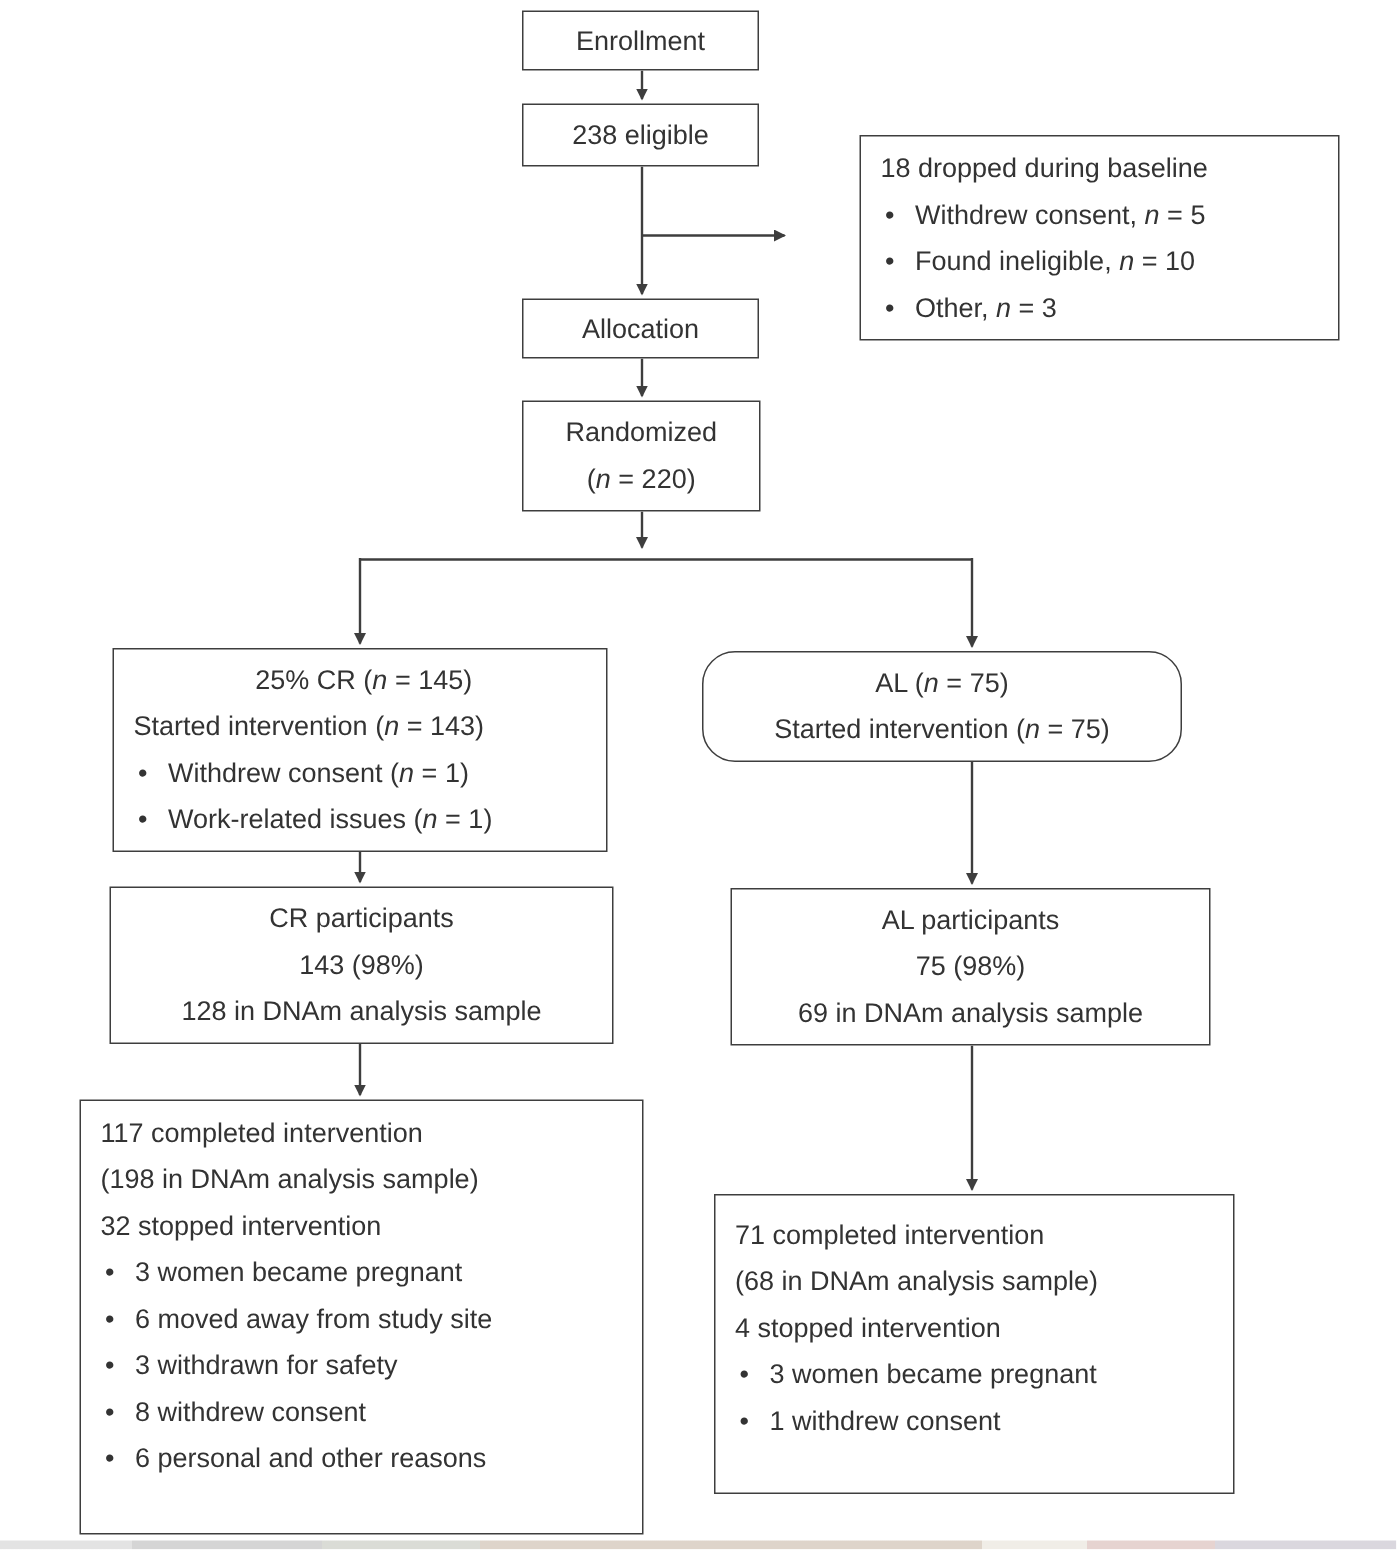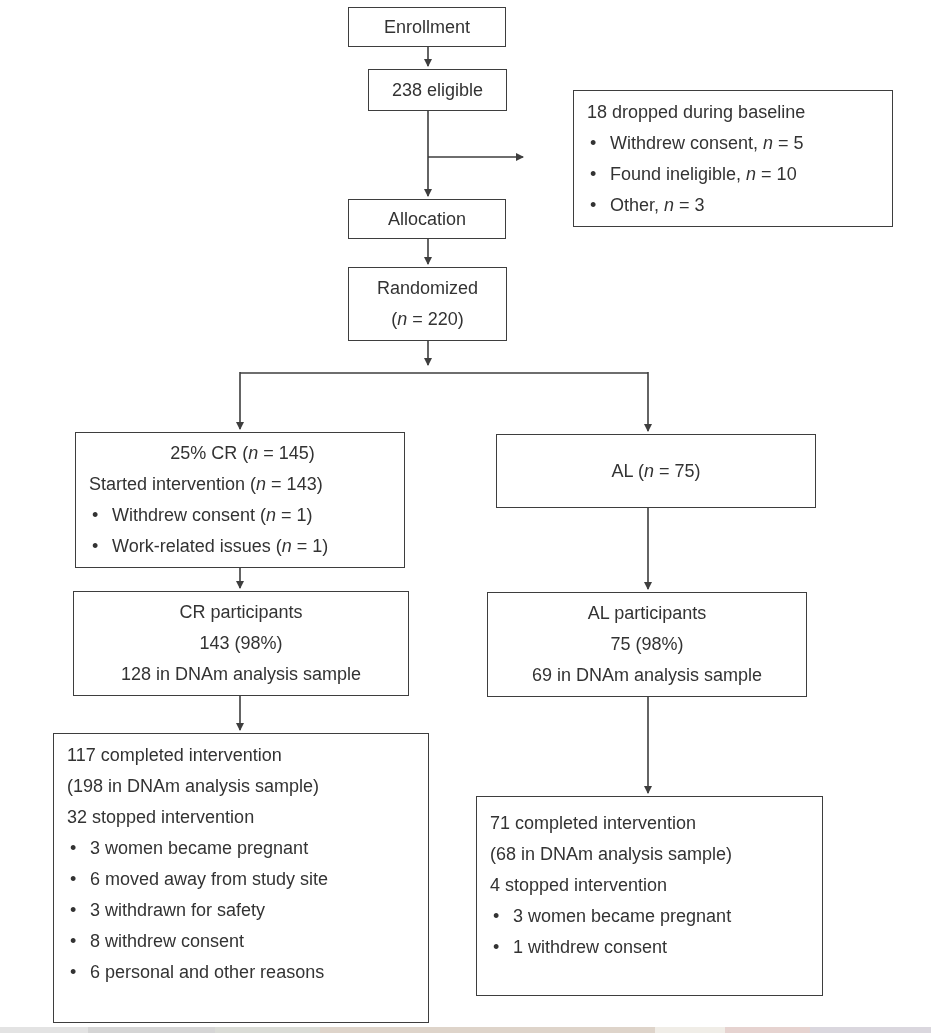--- a/index.html
+++ b/index.html
@@ -14,26 +14,26 @@
     border:1.6px solid var(--line,#3e3e3e);
   }
   .center-box{display:flex;flex-direction:column;justify-content:center;align-items:center;text-align:center;}
   .ln{line-height:31px;white-space:nowrap;}
   .c{text-align:center;}
   .bullet{display:flex;align-items:flex-start;}
   .dot{flex:0 0 23px;padding-left:3px;box-sizing:border-box;}
   .bt{flex:1 1 auto;}
 
   .b-enrollment{left:348px;top:7px;width:158px;height:40px;}
-  .b-eligible{left:348px;top:69px;width:139px;height:42px;margin-left:20px;}
+  .b-eligible{left:348px;top:69px;width:158px;height:42px;}
   .b-dropped{left:527px;top:90px;width:320px;height:137px;padding:6px 8px 0 13px;margin-left:46px;}
   .b-allocation{left:348px;top:199px;width:158px;height:40px;}
   .b-randomized{left:348px;top:267px;width:159px;height:74px;}
   .b-cr-branch{left:75px;top:432px;width:330px;height:136px;padding:5px 8px 0 13px;}
-  .b-al-branch{left:496px;top:434px;width:320px;height:74px;}
+  .b-al-branch{left:468px;top:434px;width:320px;height:74px;border-radius:22px;}
   .b-cr-participants{left:73px;top:591px;width:336px;height:105px;}
   .b-al-participants{left:487px;top:592px;width:320px;height:105px;}
   .b-cr-outcome{left:53px;top:733px;width:376px;height:290px;padding:6px 8px 0 13px;}
   .b-al-outcome{left:476px;top:796px;width:347px;height:200px;padding:11px 8px 0 13px;}
 
   .edge-strip{
     position:absolute;left:0;bottom:0;width:931px;height:6px;
     background:linear-gradient(to right,
       #e3e3e3 0, #e3e3e3 88px,
       #d5d5d5 88px, #d5d5d5 215px,
@@ -113,20 +113,21 @@
       <span class="bt">Withdrew consent (<i>n</i> = 1)</span>
     </div>
     <div class="ln bullet">
       <span class="dot">•</span>
       <span class="bt">Work-related issues (<i>n</i> = 1)</span>
     </div>
   </div>
 
   <div class="box center-box b-al-branch">
     <div class="ln">AL (<i>n</i> = 75)</div>
+    <div class="ln">Started intervention (<i>n</i> = 75)</div>
   </div>
 
   <div class="box center-box b-cr-participants">
     <div class="ln">CR participants</div>
     <div class="ln">143 (98%)</div>
     <div class="ln">128 in DNAm analysis sample</div>
   </div>
 
   <div class="box center-box b-al-participants">
     <div class="ln">AL participants</div>

